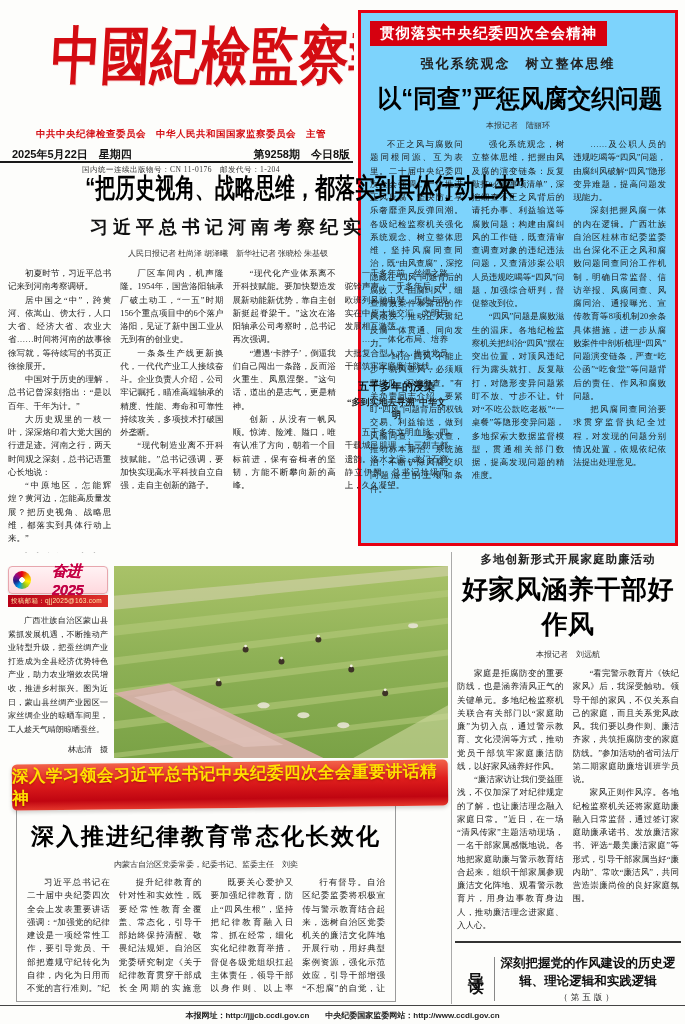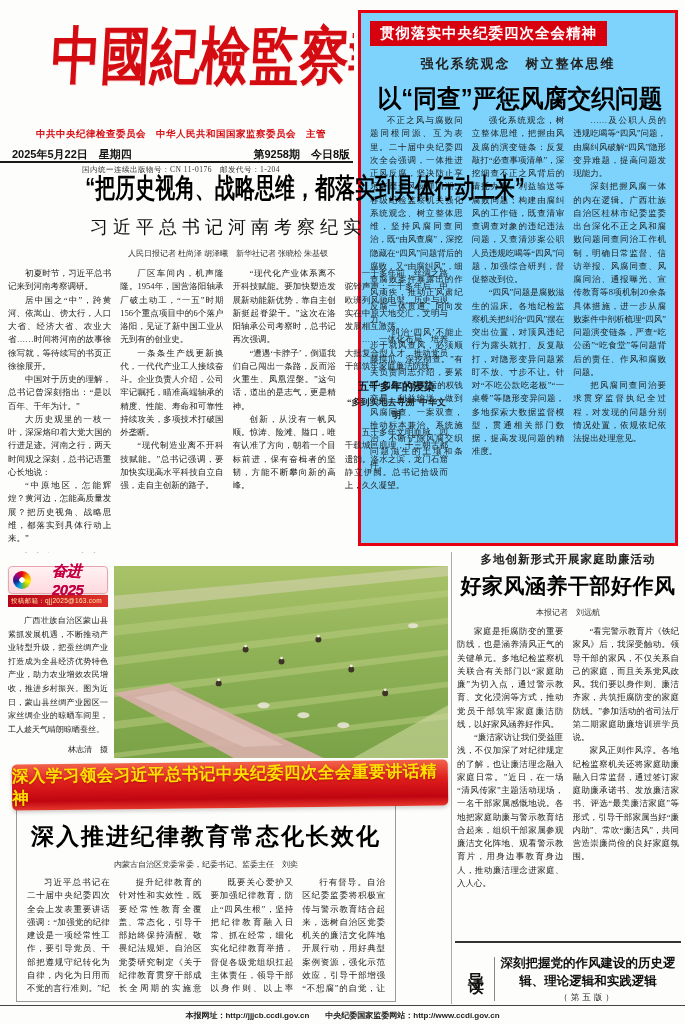--- a/index.html
+++ b/index.html
@@ -35,21 +35,21 @@
   .rb-headline{margin:6px 0 0;text-align:center;font-family:"Liberation Sans","DejaVu Sans",sans-serif;
     font-weight:900;color:#000;line-height:1.1;}
   .rb-headline span{display:inline-block;white-space:nowrap;font-size:25px;transform:scaleX(.95);transform-origin:center;}
   .rb-byline{margin:6px 0 7px;text-align:center;font-size:8px;color:#333;}
   .rb-cols .col{height:388px;}
 
   
   .main-article{position:absolute;left:8px;top:168px;width:440px;}
   .ma-headline{margin:0;text-align:center;font-family:"Liberation Sans","DejaVu Sans",sans-serif;font-weight:900;color:#000;}
   .ma-headline span{display:inline-block;white-space:nowrap;font-size:27px;transform:scaleX(.74);transform-origin:center;}
-  .ma-subhead{margin-top:9px;text-align:center;font-size:18px;letter-spacing:5px;color:#111;}
+  .ma-subhead{margin-top:9px;text-align:center;font-size:18px;letter-spacing:5px;color:#111;font-weight:bold;}
   .ma-byline{margin-top:9px;text-align:center;font-size:8px;color:#333;}
   .ma-cols{margin-top:8px;}
   .ma-cols .col{height:286px;}
 
   
   .photo-section{position:absolute;left:8px;top:566px;width:440px;height:192px;display:flex;}
   .caption-col{width:106px;padding-right:6px;box-sizing:border-box;}
   .badge{position:relative;background:linear-gradient(180deg,#fff2f4,#ffd9de);border:1px solid #e7a6ad;
     border-radius:4px;height:26px;display:flex;align-items:center;gap:21px;padding:0 4px;box-shadow:0 1px 2px #0002;}
   .pinwheel{width:18px;height:18px;border-radius:50%;flex:0 0 auto;
@@ -79,21 +79,21 @@
   .bb-headline{margin:0;text-align:center;font-family:"Liberation Sans","DejaVu Sans",sans-serif;
     font-weight:900;font-size:23px;letter-spacing:2px;color:#000;}
   .bb-byline{margin:7px 0 6px;text-align:center;font-size:8px;color:#333;}
   .bb-cols .col{height:118px;}
 
   
   .v-divider{position:absolute;left:451px;top:552px;width:1px;height:452px;background:#aaa;}
   .right-article{position:absolute;left:457px;top:552px;width:222px;}
   .ra-kicker{text-align:center;font-size:11.5px;letter-spacing:1px;font-weight:bold;color:#222;}
   .ra-headline{margin:5px 0 0;text-align:center;font-family:"Liberation Sans","DejaVu Sans",sans-serif;
-    font-weight:900;font-size:21px;letter-spacing:.5px;color:#000;}
+    font-weight:900;font-size:26px;letter-spacing:.5px;color:#000;}
   .ra-byline{margin:7px 0 7px;text-align:center;font-size:8px;color:#333;}
   .ra-cols .col{height:304px;}
 
   
   .daodu{position:absolute;left:455px;top:941px;width:226px;height:58px;border-top:2px solid #333;
     display:flex;align-items:center;padding-top:16px;box-sizing:border-box;}
   .daodu-label{writing-mode:vertical-rl;font-weight:900;font-size:16px;letter-spacing:6px;color:#111;
     padding:2px 8px 2px 10px;border-right:1px solid #888;height:44px;box-sizing:border-box;
     font-family:"Liberation Sans","DejaVu Sans",sans-serif;}
   .daodu-body{flex:1;padding:0 4px;}
@@ -122,20 +122,21 @@
     <div class="mast-issn">国内统一连续出版物号：CN 11-0176　邮发代号：1-204</div>
   </header>
   <div class="mast-rule"></div>
 
   <section class="red-box">
     <div class="red-label">贯彻落实中央纪委四次全会精神</div>
     <div class="rb-kicker">强化系统观念　树立整体思维</div>
     <h1 class="rb-headline">
       <span>以“同查”严惩风腐交织问题</span>
     </h1>
+    <div class="rb-byline">本报记者　陆丽环</div>
     <div class="cols rb-cols">
         <div class="col">
           <p class="bp">不正之风与腐败问题同根同源、互为表里。二十届中央纪委四次全会强调，一体推进正风反腐，坚决防止享乐奢靡歪风反弹回潮。各级纪检监察机关强化系统观念、树立整体思维，坚持风腐同查同治，既“由风查腐”，深挖隐藏在“四风”问题背后的腐败，又“由腐纠风”，细查腐败案件暴露出的作风顽疾，推动正风肃纪反腐一体贯通、同向发力。</p>
           <p class="bp">“纠治‘四风’不能止步于就风查风，必须顺藤摸瓜、深挖彻查。”有关负责同志介绍，要紧盯“四风”问题背后的权钱交易、利益输送，做到风腐同查、一案双查，推动标本兼治、系统施治，不断铲除风腐交织问题滋生的土壤和条件。</p>
         </div>
         <div class="col">
           <p class="bp">强化系统观念，树立整体思维，把握由风及腐的演变链条：反复敲打“必查事项清单”，深挖细查不正之风背后的请托办事、利益输送等腐败问题；构建由腐纠风的工作链，既查清审查调查对象的违纪违法问题，又查清涉案公职人员违规吃喝等“四风”问题，加强综合研判，督促整改到位。</p>
           <p class="bp">“四风”问题是腐败滋生的温床。各地纪检监察机关把纠治“四风”摆在突出位置，对顶风违纪行为露头就打、反复敲打，对隐形变异问题紧盯不放、寸步不让。针对“不吃公款吃老板”“一桌餐”等隐形变异问题，多地探索大数据监督模型，贯通相关部门数据，提高发现问题的精准度。</p>
         </div>
         <div class="col">

